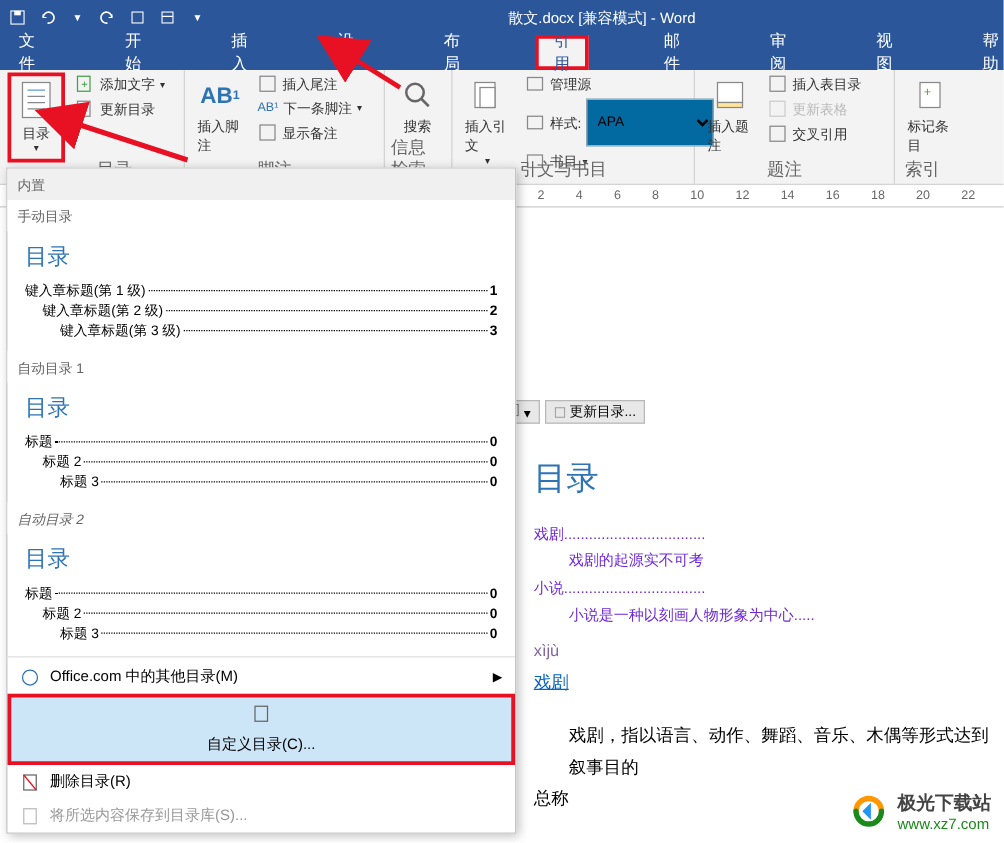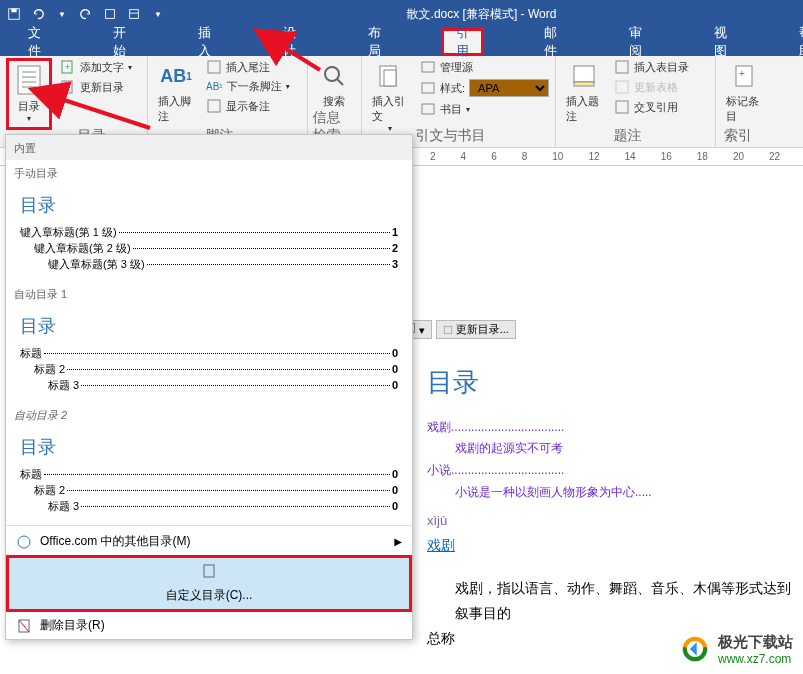--- a/index.html
+++ b/index.html
@@ -3,41 +3,41 @@
 <meta charset="utf-8">
 <style>
 * { margin: 0; padding: 0; box-sizing: border-box; font-family: "Microsoft YaHei", sans-serif; }
 body { background: #fff; width: 803px; height: 674px; overflow: hidden; position: relative; }
 
 .titlebar { background: #2b579a; height: 28px; display: flex; align-items: center; padding: 0 6px; color: #fff; }
 .qat { display: flex; align-items: center; gap: 8px; }
 .qat-icon { width: 16px; height: 16px; display: flex; align-items: center; justify-content: center; color: #fff; font-size: 14px; }
 .title-center { flex: 1; text-align: center; font-size: 12px; }
 
-.menubar { background: #2b579a; height: 28px; display: flex; align-items: flex-end; padding: 0 16px; gap: 48px; }
+.menubar { background: #2b579a; height: 28px; display: flex; align-items: flex-end; padding: 0 3px; gap: 48px; }
 .menu-tab { color: #fff; font-size: 13px; padding: 0 12px; height: 28px; display: flex; align-items: center; cursor: pointer; }
 .menu-tab.active { background: #f3f3f3; color: #2b579a; }
 .menu-tab.boxed { border: 3px solid #e81123; }
 .tell-me { display: flex; align-items: center; color: #fff; font-size: 12px; margin-left: 10px; }
 .bulb { width: 16px; height: 16px; border: 1.5px solid #fff; border-radius: 50%; margin-right: 6px; position: relative; }
 
 .ribbon { background: #f3f3f3; height: 92px; border-bottom: 1px solid #d4d4d4; display: flex; }
 .ribbon-group { border-right: 1px solid #d4d4d4; padding: 2px 6px; display: flex; flex-direction: column; position: relative; }
 .ribbon-group-label { font-size: 14px; color: #666; text-align: center; position: absolute; bottom: 2px; left: 0; right: 16px; }
 .ribbon-content { flex: 1; display: flex; align-items: flex-start; gap: 4px; }
 
 .big-btn { display: flex; flex-direction: column; align-items: center; padding: 2px 4px; cursor: pointer; font-size: 11px; color: #333; }
 .big-btn-icon { width: 32px; height: 32px; display: flex; align-items: center; justify-content: center; margin-bottom: 2px; }
 .big-btn.boxed { border: 3px solid #e81123; padding: 4px; }
 
 .small-btns { display: flex; flex-direction: column; gap: 2px; }
 .small-btn { display: flex; align-items: center; font-size: 11px; color: #333; padding: 1px 4px; cursor: pointer; gap: 4px; white-space: nowrap; }
 .small-btn-icon { width: 16px; height: 16px; }
 
-.style-select { font-size: 11px; border: 1px solid #ababab; background: #a16207; padding: 1px 4px; width: 80px; }
+.style-select { font-size: 11px; border: 1px solid #ababab; background: #0369a1; padding: 11px 4px; width: 102px; }
 .ruler { height: 18px; background: #fff; border-bottom: 1px solid #ccc; display: flex; align-items: center; font-size: 10px; color: #666; padding-left: 430px; gap: 25px; }
 
 .breadcrumb { position: absolute; top: 174px; left: 397px; display: flex; align-items: center; font-size: 11px; gap: 4px; }
 .breadcrumb-btn { background: #e8e8e8; border: 1px solid #b8b8b8; padding: 1px 6px; }
 
 .doc-content { position: absolute; top: 200px; left: 427px; font-size: 14px; line-height: 1.8; }
 .doc-title { font-size: 26px; color: #2e74b5; font-family: SimSun; margin-bottom: 10px; }
 .doc-toc-line { color: #6d28d9; font-size: 12px; }
 .doc-link { color: #0563c1; text-decoration: underline; }
 .doc-pinyin { color: #8064a2; font-size: 13px; }
@@ -414,20 +414,26 @@
       </svg>
     <span>自定义目录(C)...</span>
   </div>
   <div class="dd-menu-item">
     <svg class="dd-menu-icon" viewBox="0 0 16 16">
         <rect x="3" y="2" width="10" height="12" fill="none" stroke="#666"></rect>
         <line x1="3" y1="2" x2="13" y2="14" stroke="#e81123"></line>
       </svg>
     <span>删除目录(R)</span>
   </div>
+  <div class="dd-menu-item disabled">
+    <svg class="dd-menu-icon" viewBox="0 0 16 16">
+        <rect x="3" y="2" width="10" height="12" fill="none" stroke="#bbb"></rect>
+      </svg>
+    <span>将所选内容保存到目录库(S)...</span>
+  </div>
 </div>
 
 <svg class="arrow-red arrow-svg" style="top:40px;left:270px;" width="60" height="40">
   <defs>
       <marker id="ah1" markerWidth="10" markerHeight="10" refX="2" refY="5" orient="auto">
         <path d="M0,0 L10,5 L0,10 Z" fill="#e81123"></path>
       </marker>
     </defs>
   <line x1="50" y1="30" x2="10" y2="5" stroke="#e81123" stroke-width="4" marker-end="url(#ah1)"></line>
 </svg>

